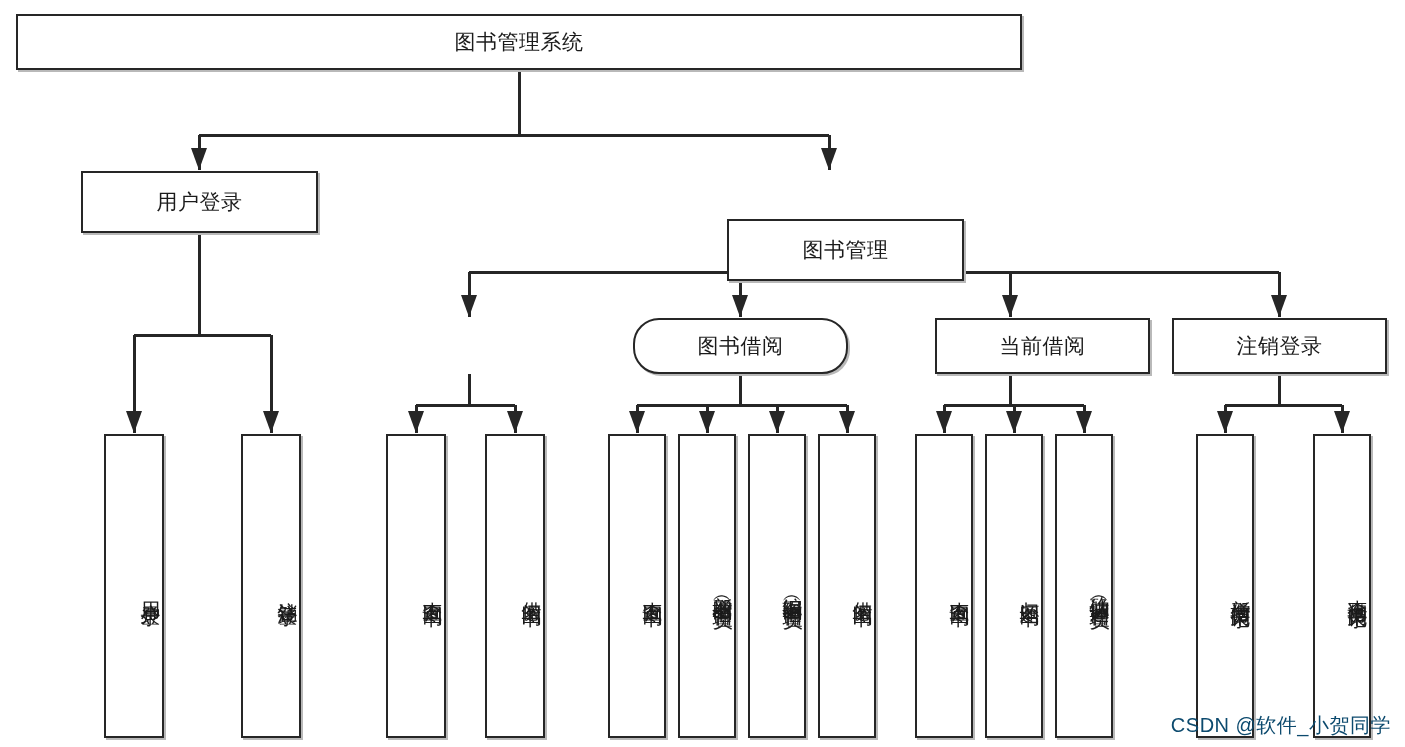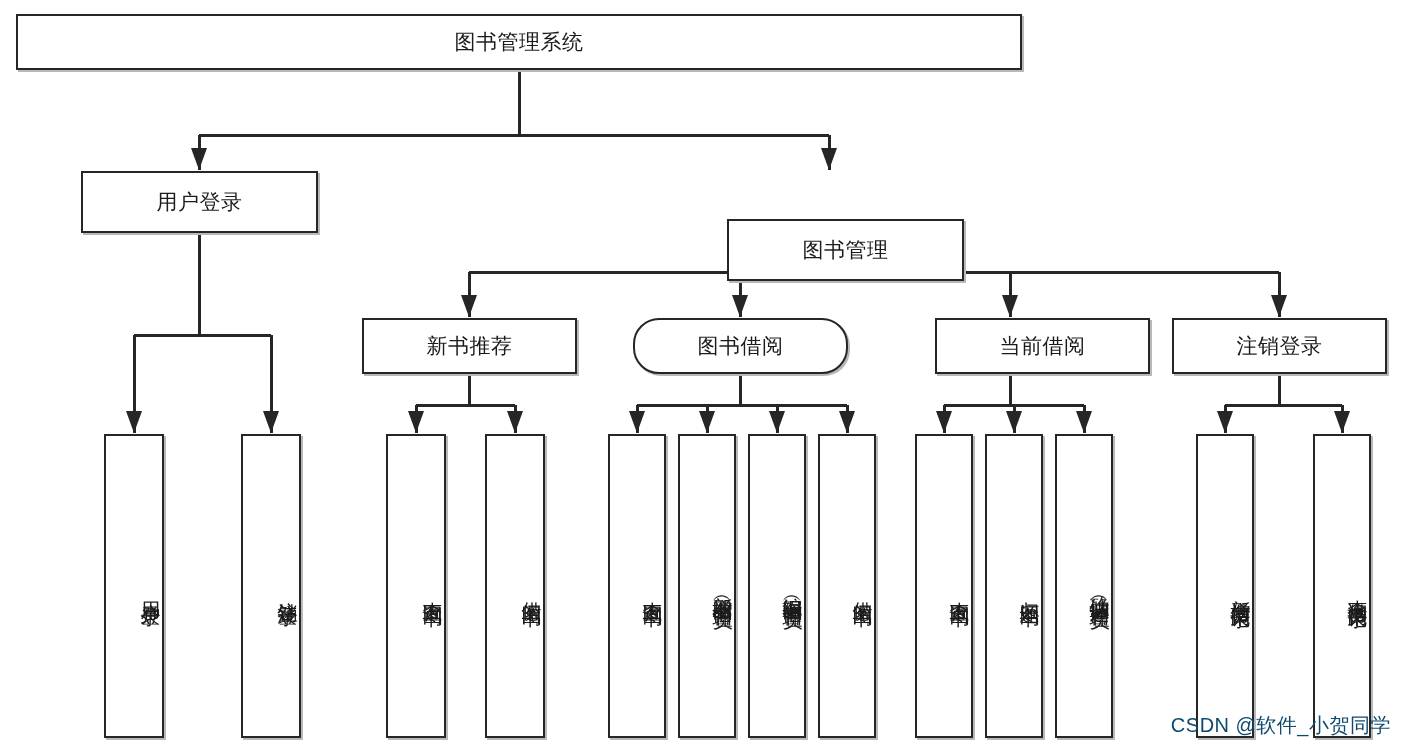--- a/index.html
+++ b/index.html
@@ -139,23 +139,20 @@
     <span class="node-label">图书管理系统</span>
   </div>
 
   <div class="node-box node-l2" style="left: 81px; top: 171px; width: 237px; height: 62px;">
     <span class="node-label">用户登录</span>
   </div>
   <div class="node-box node-l2" style="left: 727px; top: 171px; width: 237px; height: 62px; margin-top: 48px;">
     <span class="node-label">图书管理</span>
   </div>
 
-  <div class="node-box node-l3" style="left: 362px; top: 318px; width: 215px; height: 56px;">
-    <span class="node-label">新书推荐</span>
-  </div>
   <div class="node-box node-l3" style="left: 633px; top: 318px; width: 215px; height: 56px; border-radius: 26px;">
     <span class="node-label">图书借阅</span>
   </div>
   <div class="node-box node-l3" style="left: 903px; top: 318px; width: 215px; height: 56px; margin-left: 32px;">
     <span class="node-label">当前借阅</span>
   </div>
   <div class="node-box node-l3" style="left: 1172px; top: 318px; width: 215px; height: 56px;">
     <span class="node-label">注销登录</span>
   </div>
 

